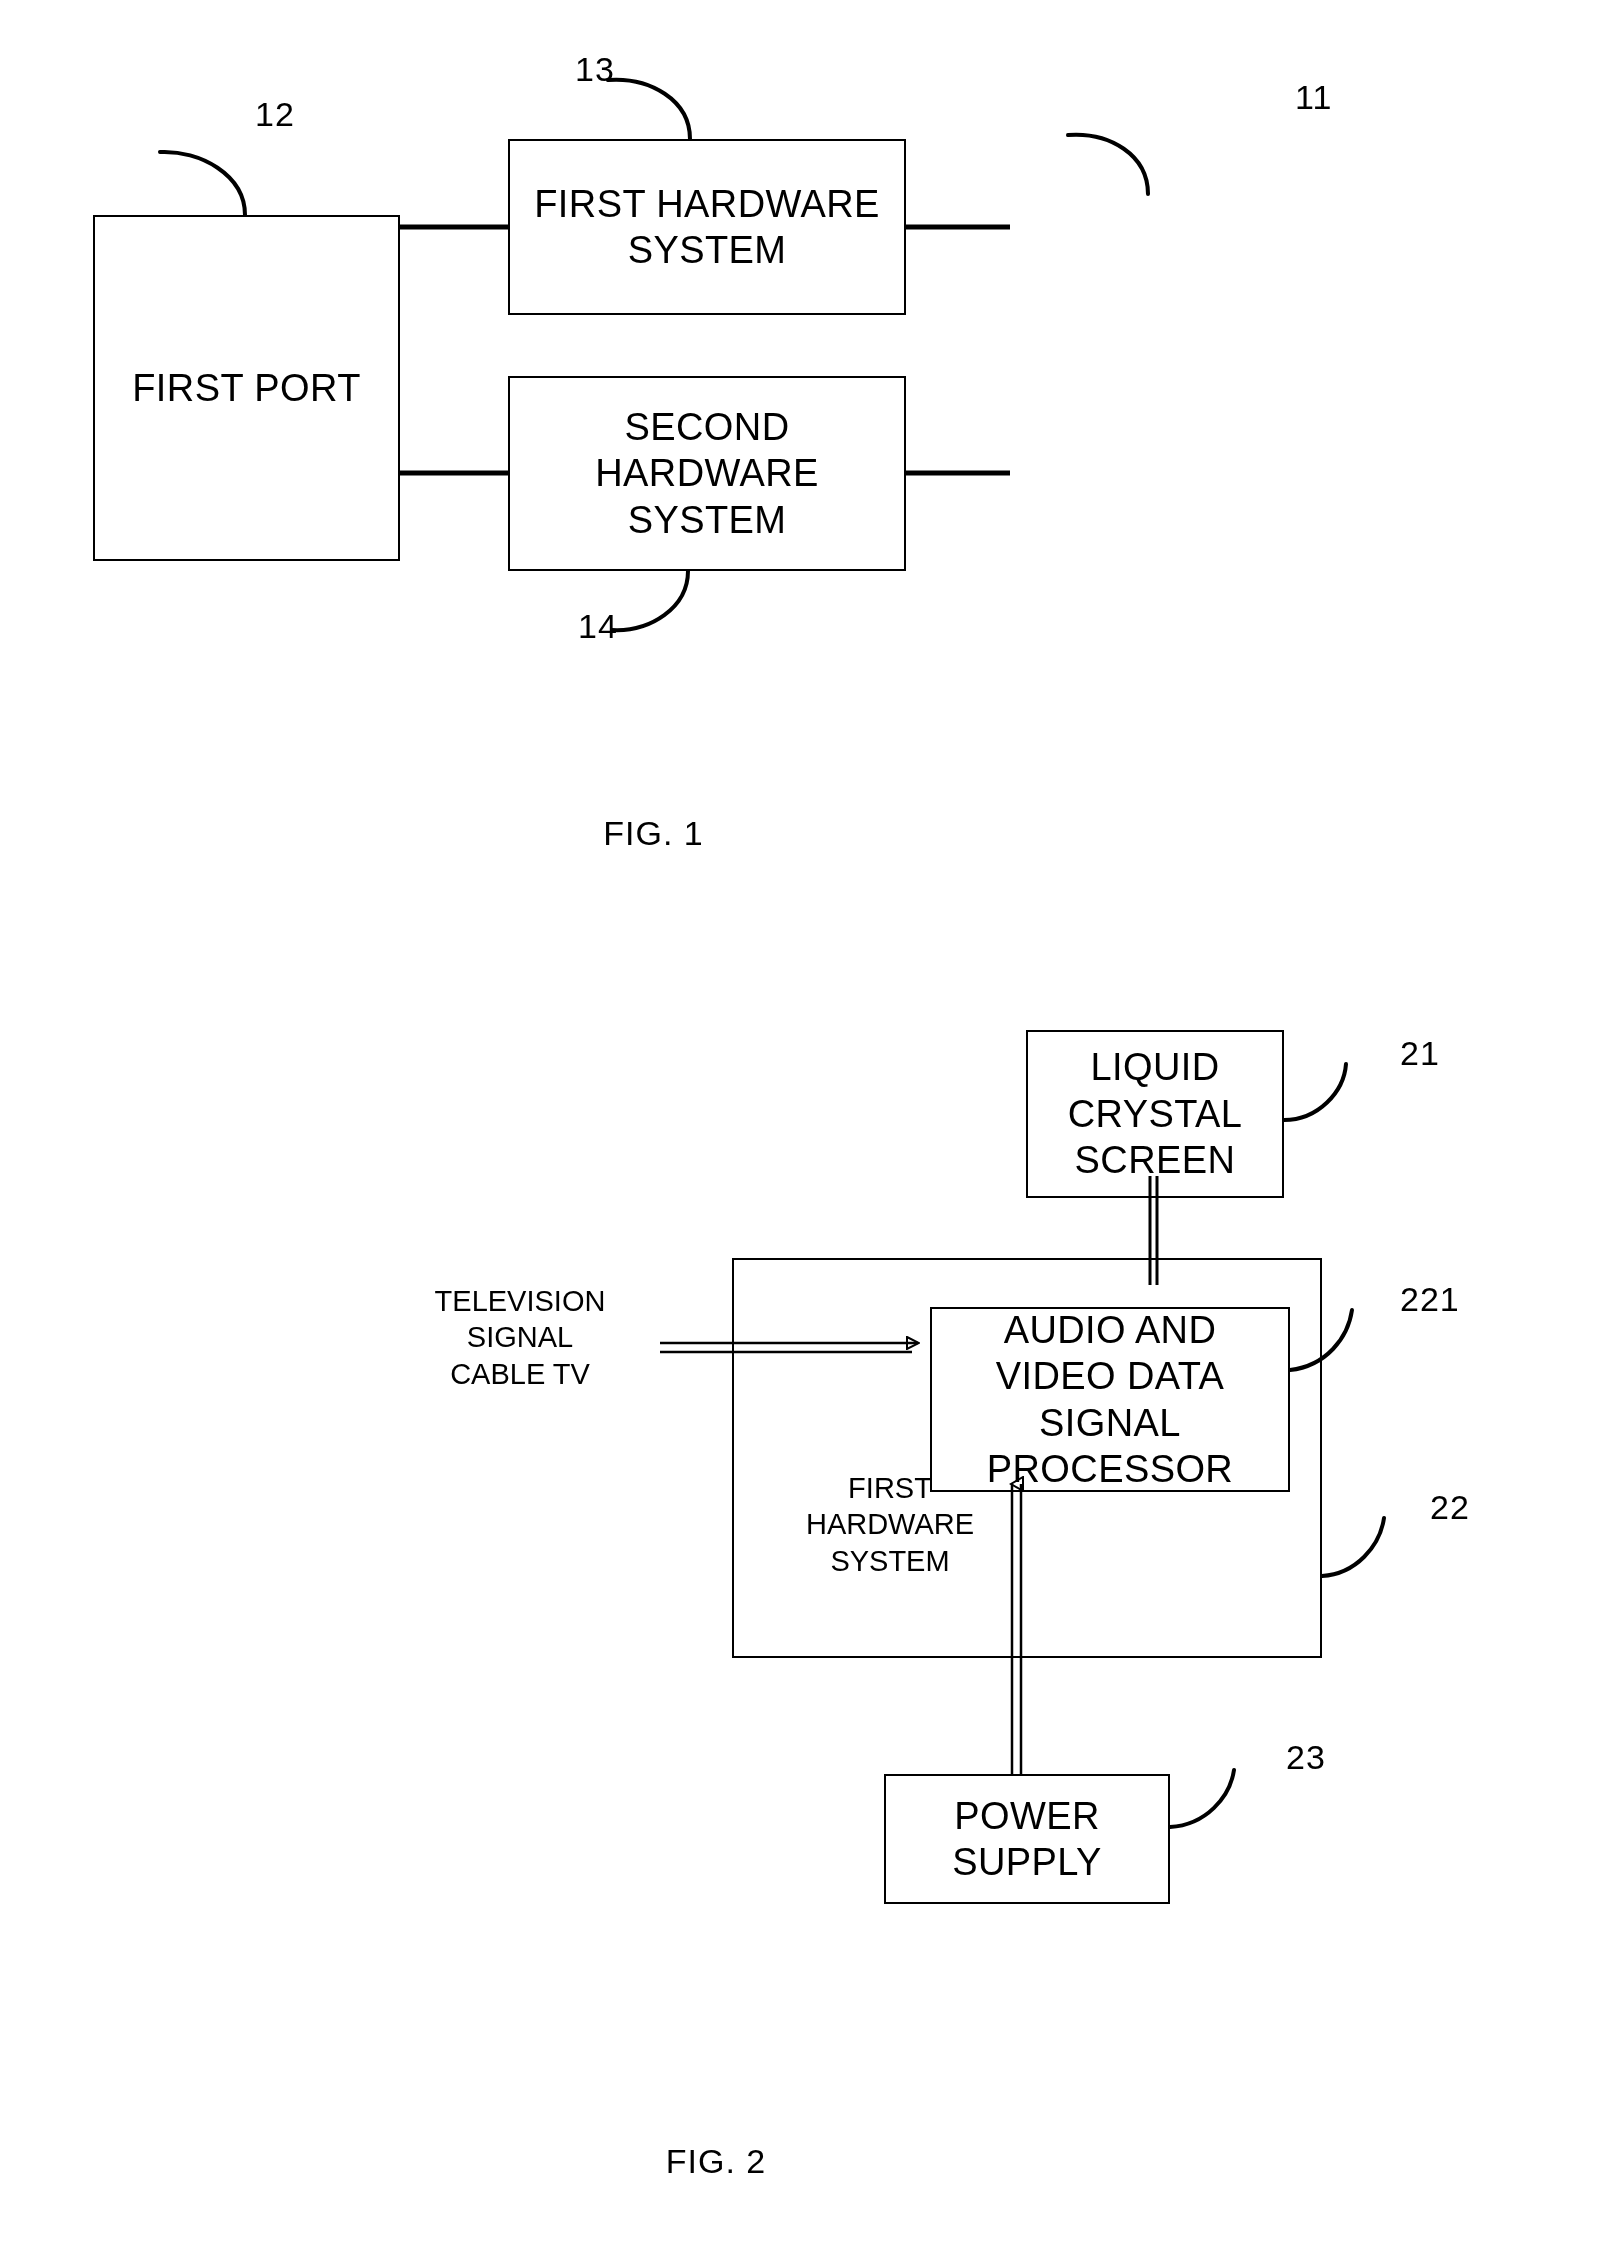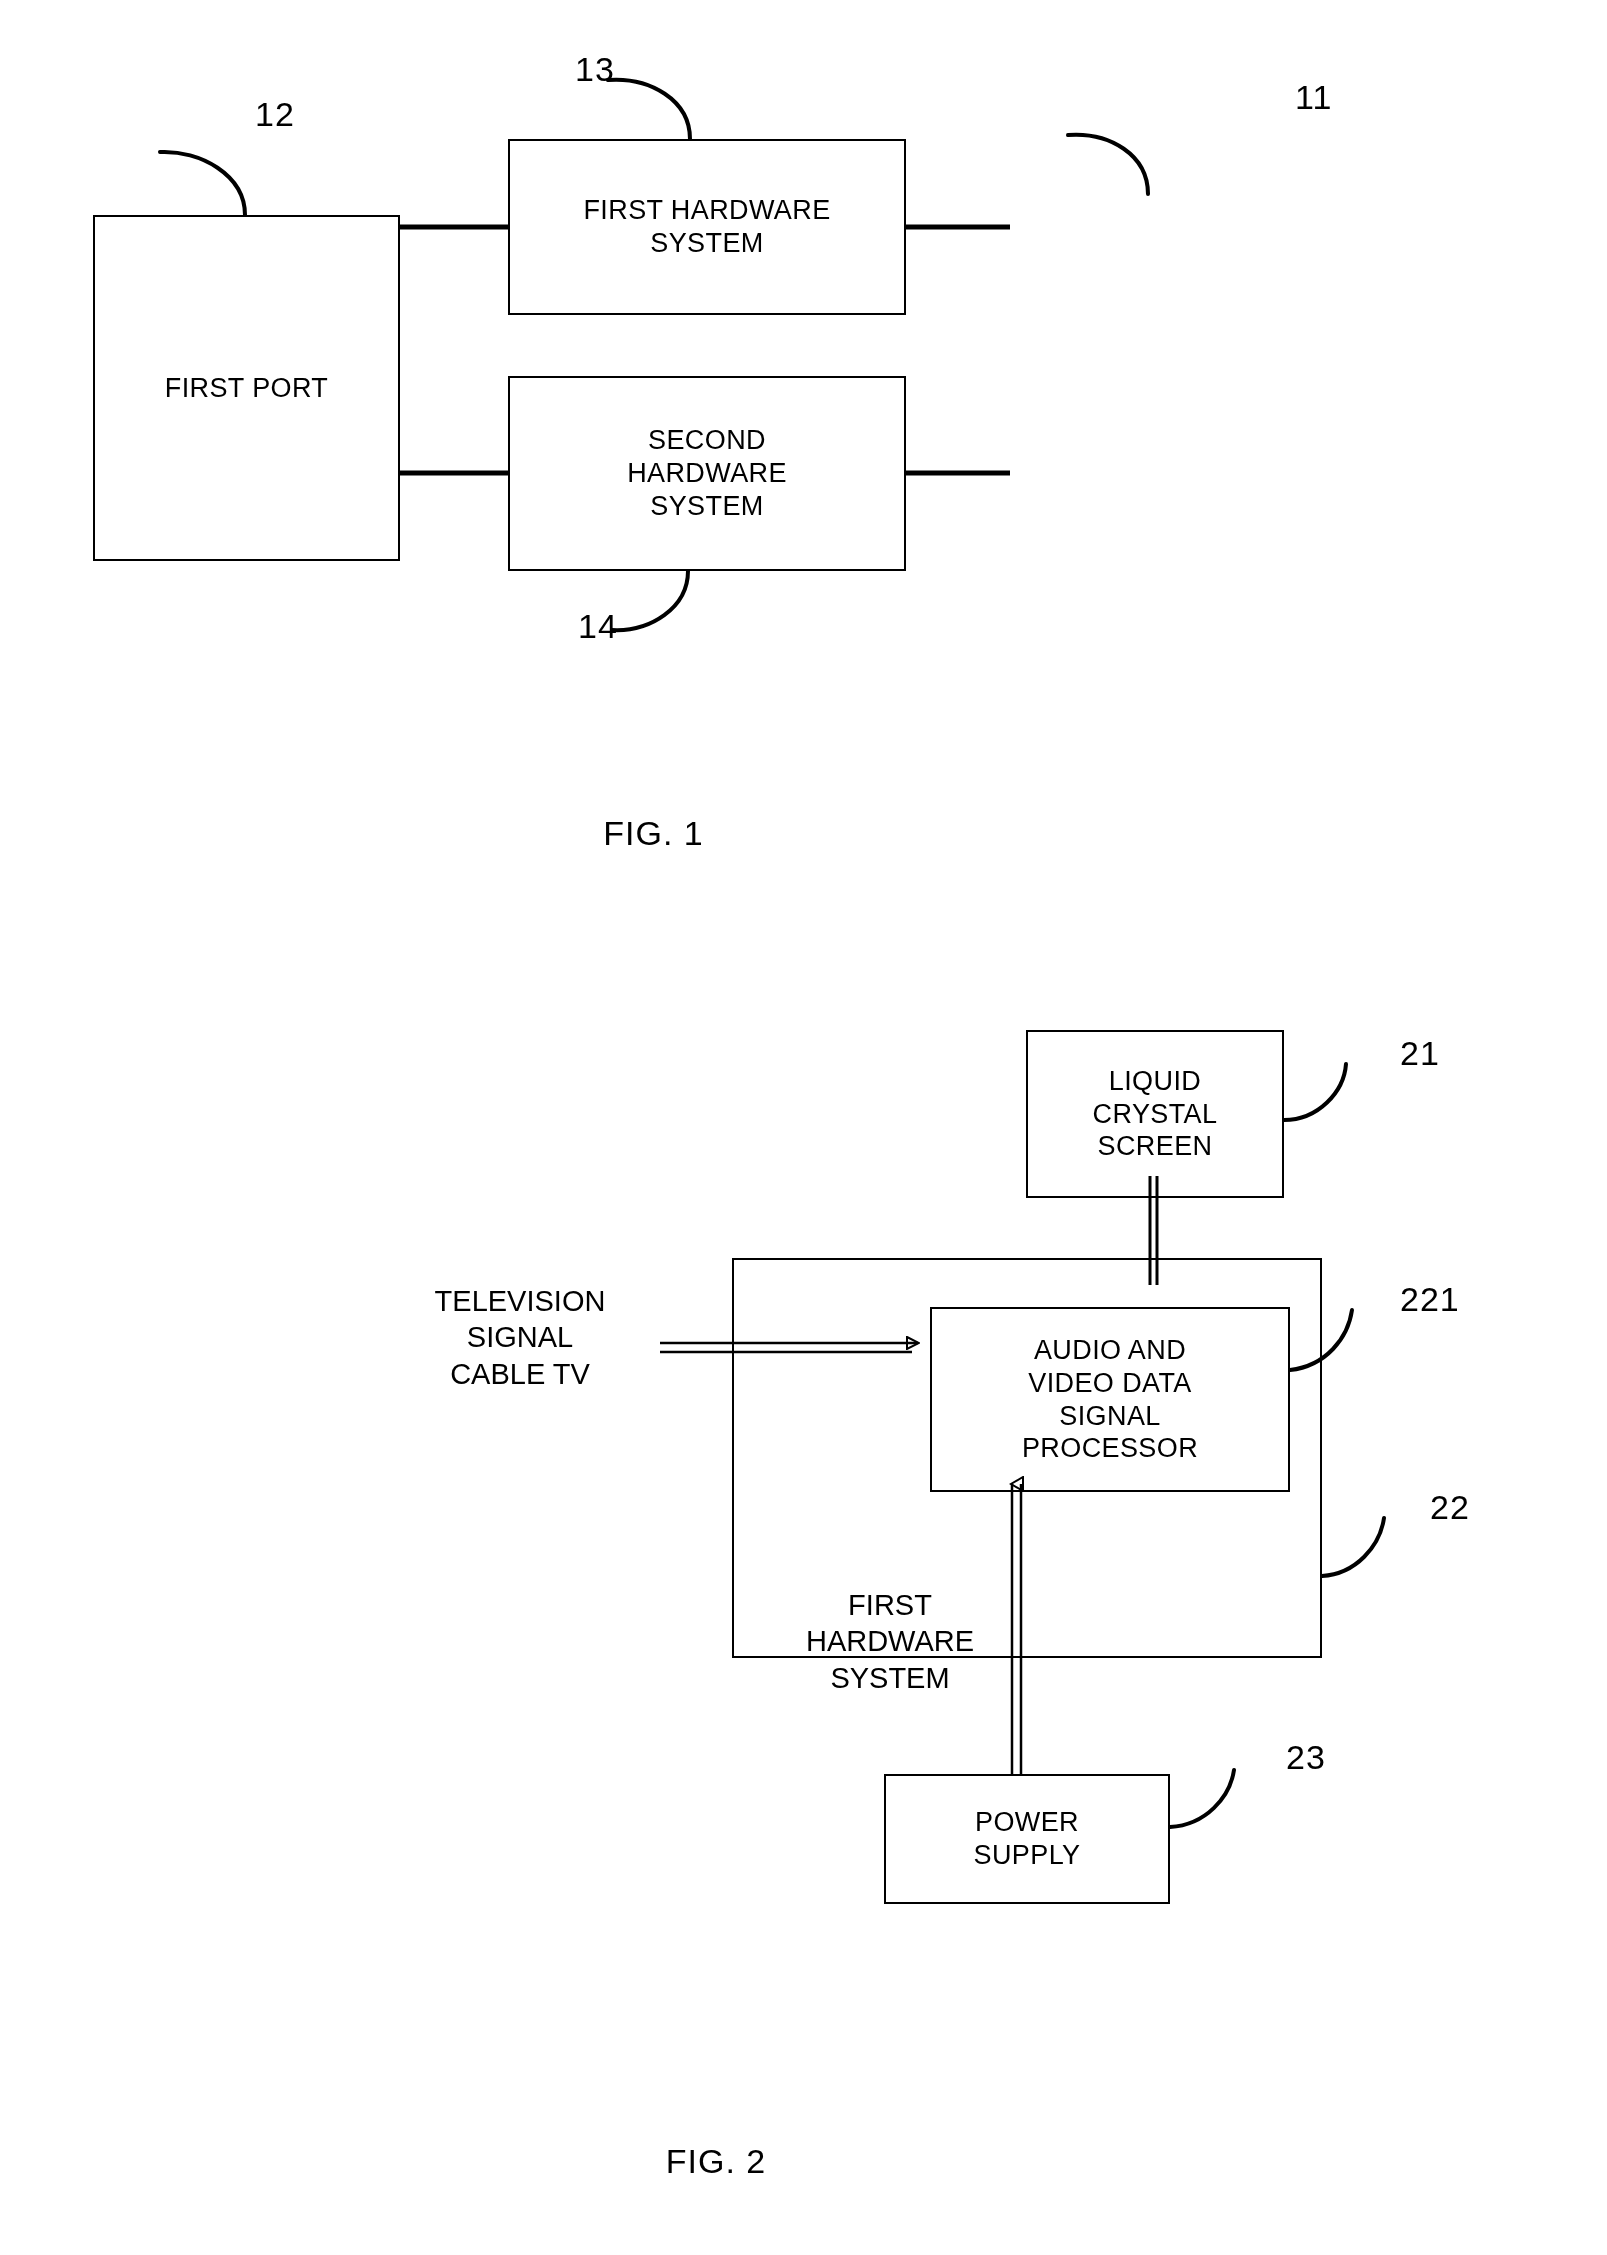--- a/index.html
+++ b/index.html
@@ -29,21 +29,21 @@
     position: absolute;
     border: 2.5px solid #000;
     box-sizing: border-box;
     display: flex;
     align-items: center;
     justify-content: center;
     background: transparent;
   }
   .box-label {
     text-align: center;
-    font-size: 27px;
+    font-size: 38px;
     line-height: 1.22;
     letter-spacing: 0.4px;
     white-space: pre-line;
     font-family: "Liberation Sans", sans-serif;
   }
   .ref-num {
     position: absolute;
     font-size: 34px;
     font-family: "Liberation Sans", sans-serif;
     letter-spacing: 1px;
@@ -124,21 +124,21 @@
   <div class="fig-caption" style="left:0px; top:814px; width:1307px;">FIG. 1</div>
 
   <div class="box" style="left:1026px; top:1030px; width:258px; height:168px;">
     <div class="box-label">LIQUID
 CRYSTAL
 SCREEN</div>
   </div>
 
   <div class="outer-box" style="left:732px; top:1258px; width:590px; height:400px;"></div>
 
-  <div class="inner-sys-label" style="left:760px; top:1587px; width:260px;">FIRST
+  <div class="inner-sys-label" style="left:760px; top:1470px; width:260px;">FIRST
 HARDWARE
 SYSTEM</div>
 
   <div class="box" style="left:930px; top:1285px; width:360px; height:185px;margin-top:22px;">
     <div class="box-label">AUDIO AND
 VIDEO DATA
 SIGNAL
 PROCESSOR</div>
   </div>
 

